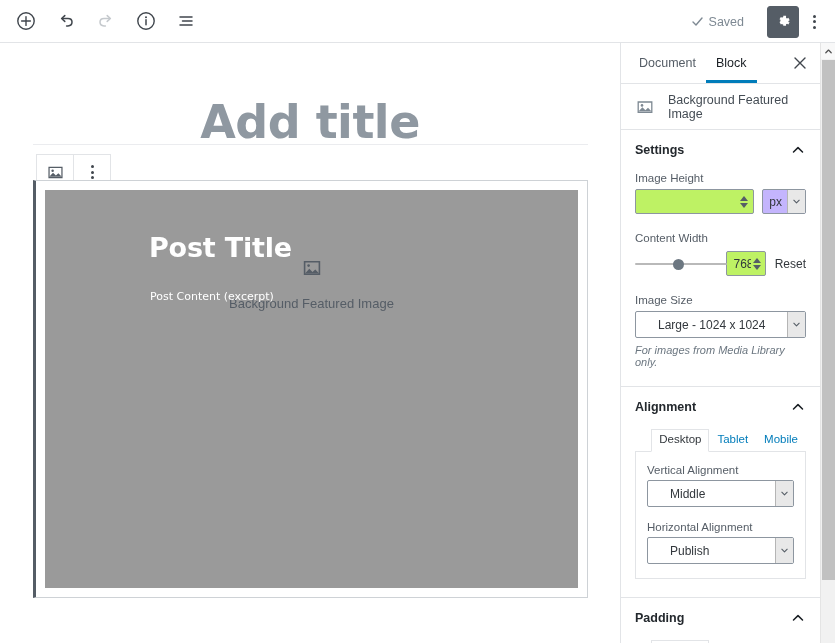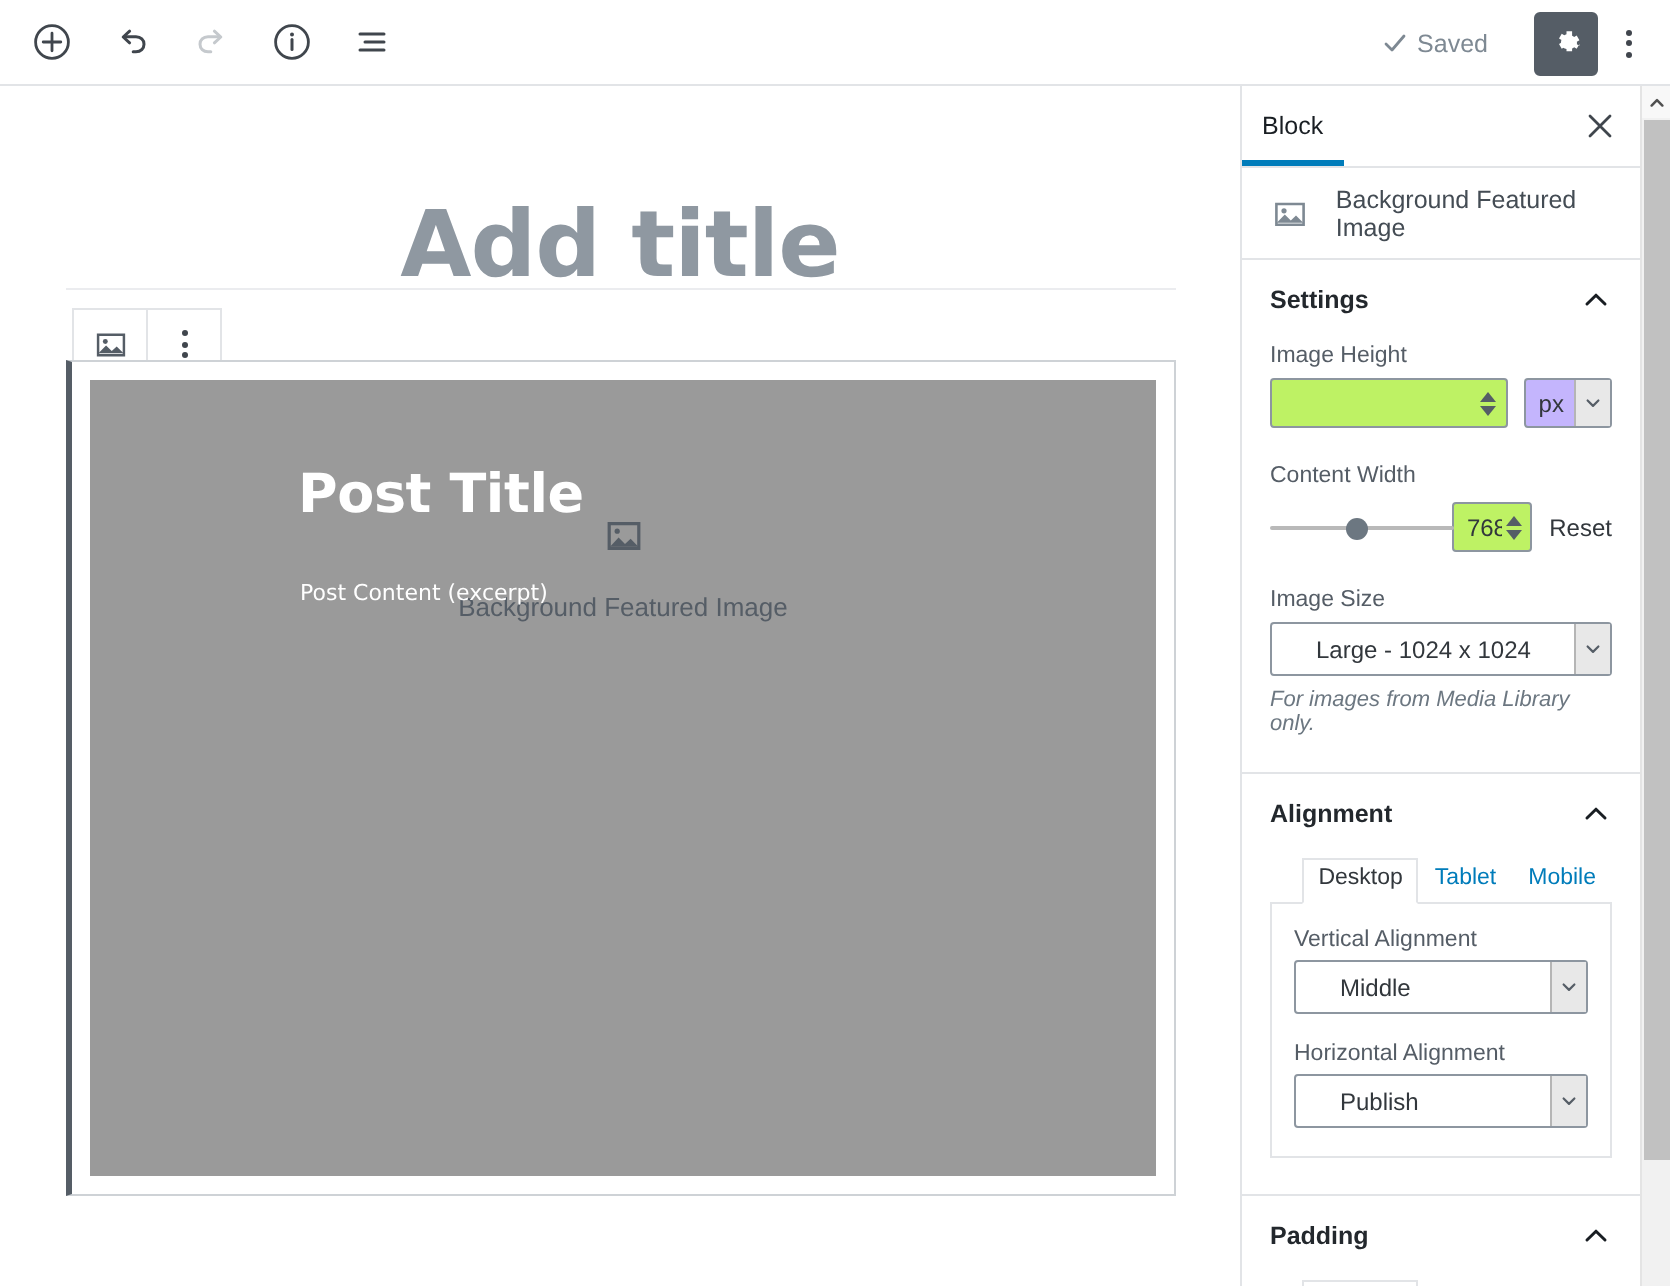--- a/index.html
+++ b/index.html
@@ -636,20 +636,21 @@
         </div>
         <div class="ph-excerpt">Post Content (excerpt)</div>
       </div>
     </div>
 
   </div>
 
   <div class="sidebar">
 
     <div class="tabs-row">
+      <button class="tab tab-doc">Document</button>
       <button class="tab active">Block</button>
       <button class="close-x">
         <svg width="14" height="14" viewBox="0 0 14 14">
           <path d="M2 2l10 10M12 2L2 12" stroke="#40464d" stroke-width="1.4" stroke-linecap="round"></path>
         </svg>
       </button>
     </div>
 
     <div class="block-card">
       <span class="bc-icon">

